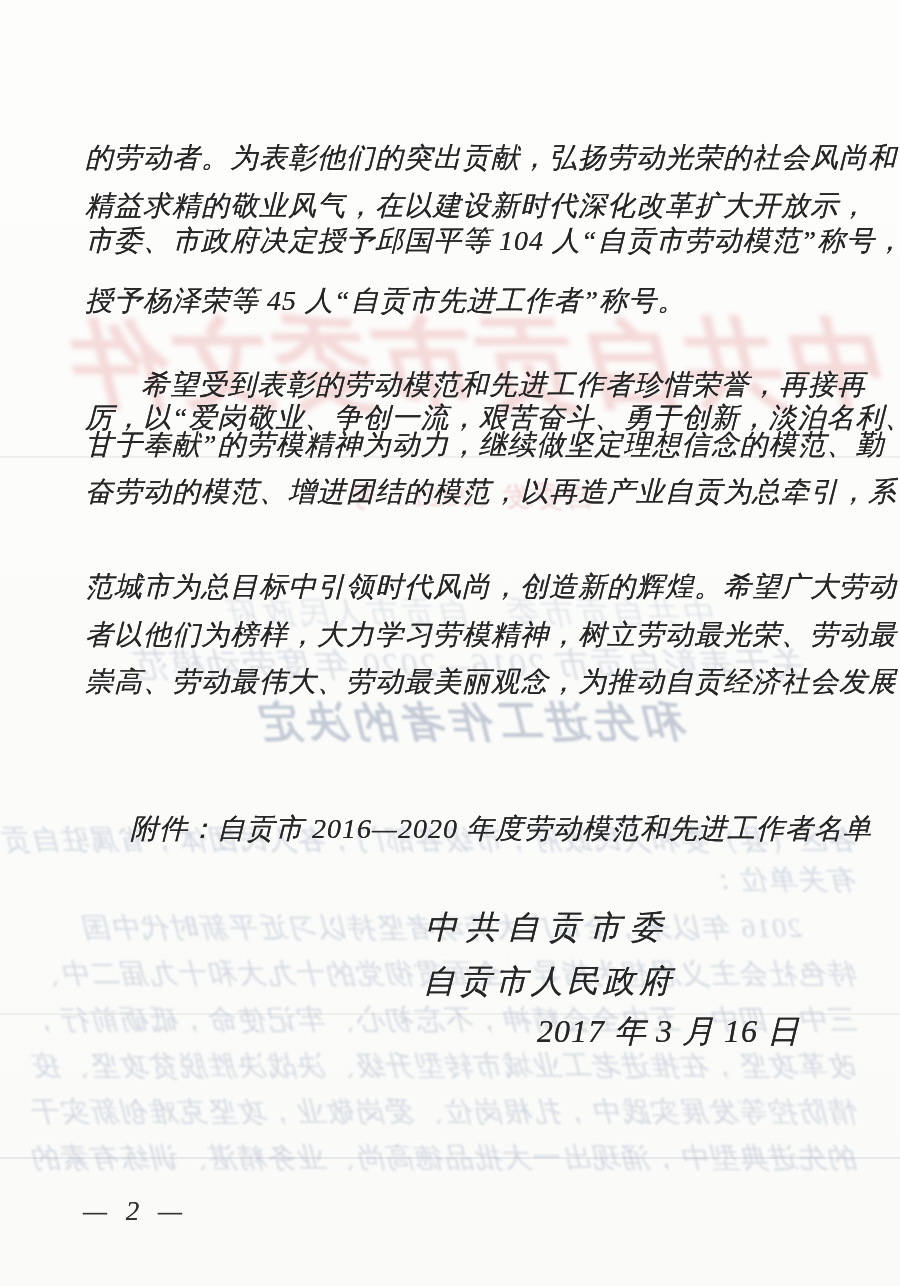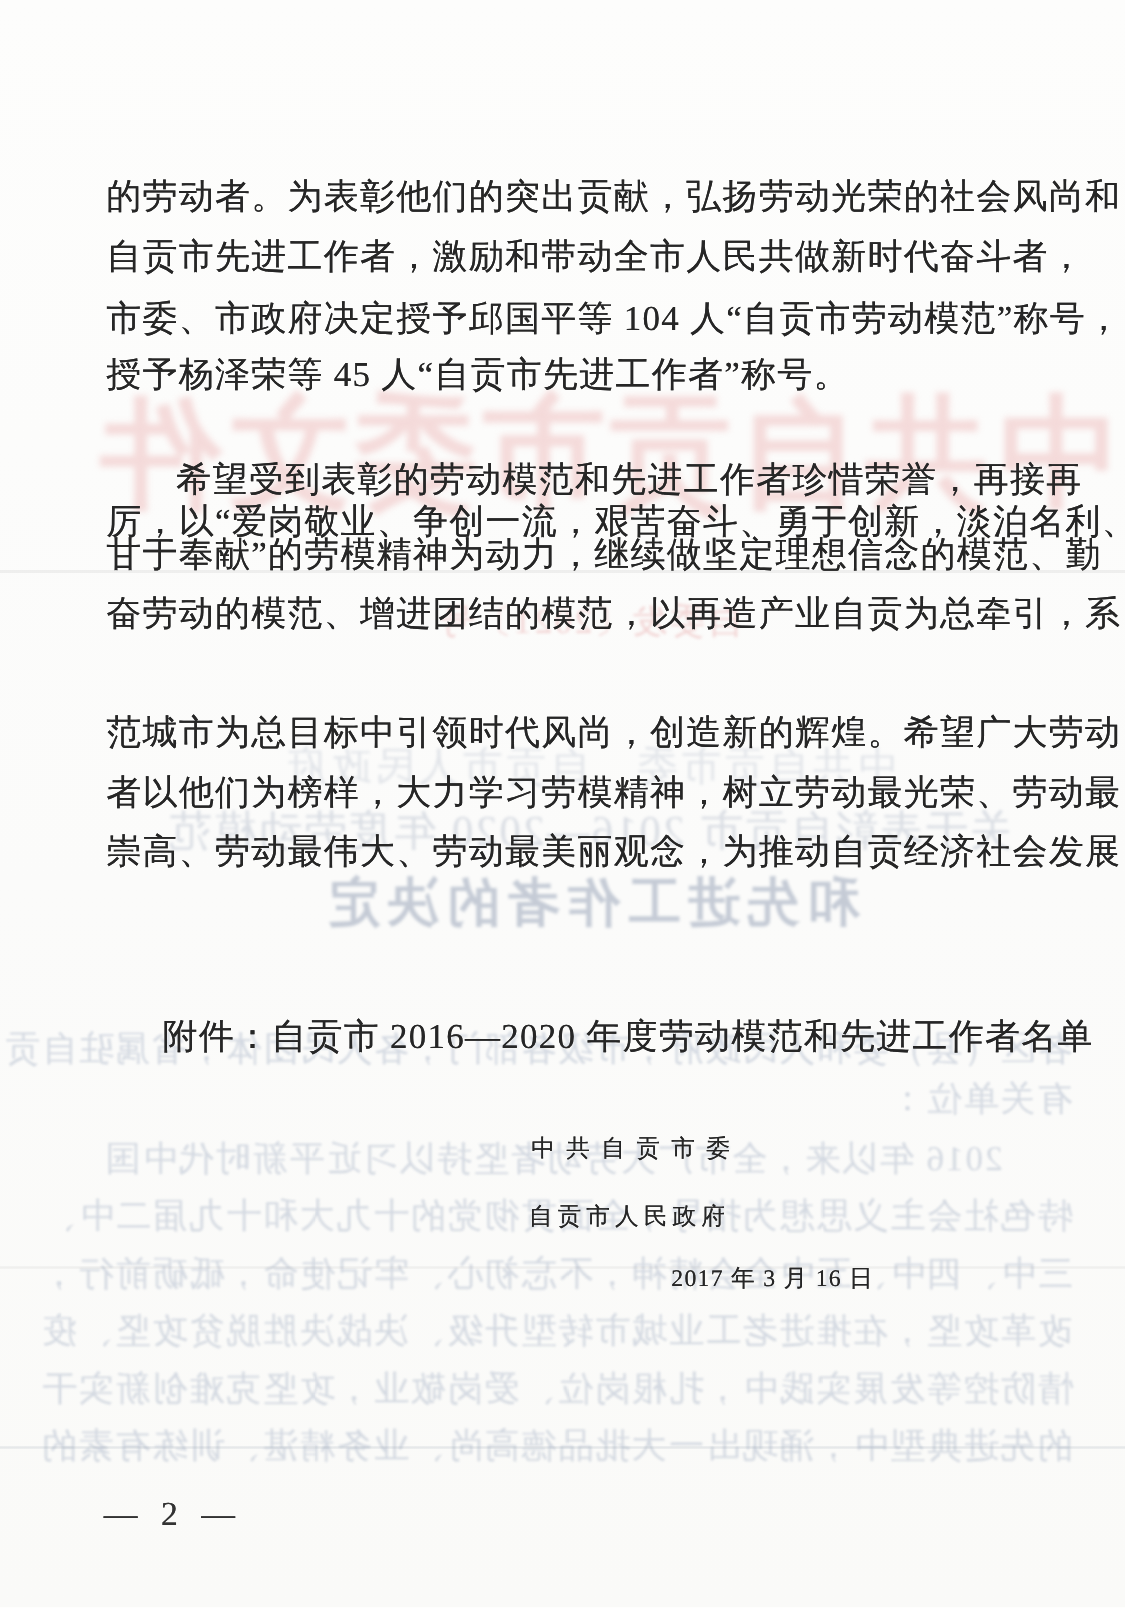--- a/index.html
+++ b/index.html
@@ -6,20 +6,21 @@
   body{
     width:900px;height:1286px;
     background:#ffffff;
     font-family:"Liberation Serif","DejaVu Serif",serif;
     overflow:hidden;
   }
   .page{
     position:relative;width:900px;height:1286px;
     background:linear-gradient(180deg,#fdfdfc 0%,#fbfbfa 55%,#fafaf8 100%);
     overflow:hidden;
+    font-style:italic;
   }
   
   .bleed{position:absolute;pointer-events:none;}
   .bleed-big-title{
     left:110px;top:294px;width:780px;
     font-size:98px;font-weight:bold;letter-spacing:4px;line-height:140px;
     color:#edb9b9;opacity:.5;filter:blur(2.5px);
     transform:scaleX(-1);text-align:center;white-space:nowrap;
   }
   .bleed-doc-number{
@@ -55,21 +56,21 @@
     position:absolute;left:85px;width:773px;
     font-size:28px;line-height:40px;color:#262626;
     letter-spacing:1px;white-space:nowrap;
     text-shadow:0 0 0.4px #3a3a3a;
   }
   .line.fill{text-align:justify;text-align-last:justify;}
   .line.indent{padding-left:56px;width:717px;margin-top:35px;}
   .attachment{position:absolute;left:85px;top:810px;width:773px;
     font-size:28px;color:#262626;letter-spacing:1px;white-space:nowrap;
     padding-left:45px;text-shadow:0 0 0.4px #3a3a3a;}
-  .sig{position:absolute;font-size:19px;color:#262626;white-space:nowrap;
+  .sig{position:absolute;font-size:32px;color:#262626;white-space:nowrap;
     text-shadow:0 0 0.4px #3a3a3a;}
   .sig-org1{top:906px;left:425px;letter-spacing:9px;}
   .sig-org2{top:960px;left:423px;letter-spacing:4px;}
   .sig-date{top:1010px;left:537px;letter-spacing:1px;}
   .page-number{
     position:absolute;top:1196px;left:83px;
     font-size:27px;color:#333;letter-spacing:6px;white-space:nowrap;
     text-shadow:0 0 0.4px #444;
   }
 </style>
@@ -93,22 +94,22 @@
     <div class="bleed-line fill" style="top:1046px">改革攻坚，在推进老工业城市转型升级、决战决胜脱贫攻坚、疫</div>
     <div class="bleed-line fill" style="top:1092px">情防控等发展实践中，扎根岗位、爱岗敬业，攻坚克难创新实干</div>
     <div class="bleed-line fill" style="top:1138px">的先进典型中，涌现出一大批品德高尚、业务精湛、训练有素的</div>
   </div>
 
   <div class="streak s1"></div>
   <div class="streak s2"></div>
   <div class="streak s3"></div>
 
   <div class="line fill" style="top:138px">的劳动者。为表彰他们的突出贡献，弘扬劳动光荣的社会风尚和</div>
-  <div class="line fill" style="top:186px">自贡市先进工作者，激励和带动全市人民共做新时代奋斗者，</div>
-  <div class="line fill" style="top:236px">市委、市政府决定授予邱国平等 104 人“自贡市劳动模范”称号，</div>
+  <div class="line fill" style="top:186px">精益求精的敬业风气，在以建设新时代深化改革扩大开放示，</div>
+  <div class="line fill" style="top:221px">市委、市政府决定授予邱国平等 104 人“自贡市劳动模范”称号，</div>
   <div class="line" style="top:281px">授予杨泽荣等 45 人“自贡市先进工作者”称号。</div>
 
   <div class="line fill indent" style="top:330px">希望受到表彰的劳动模范和先进工作者珍惜荣誉，再接再</div>
   <div class="line fill" style="top:398px">厉，以“爱岗敬业、争创一流，艰苦奋斗、勇于创新，淡泊名利、</div>
   <div class="line fill" style="top:425px">甘于奉献”的劳模精神为动力，继续做坚定理想信念的模范、勤</div>
   <div class="line fill" style="top:472px">奋劳动的模范、增进团结的模范，以再造产业自贡为总牵引，系</div>
   <div class="line fill" style="top:567px">范城市为总目标中引领时代风尚，创造新的辉煌。希望广大劳动</div>
   <div class="line fill" style="top:615px">者以他们为榜样，大力学习劳模精神，树立劳动最光荣、劳动最</div>
   <div class="line fill" style="top:662px">崇高、劳动最伟大、劳动最美丽观念，为推动自贡经济社会发展</div>
 

